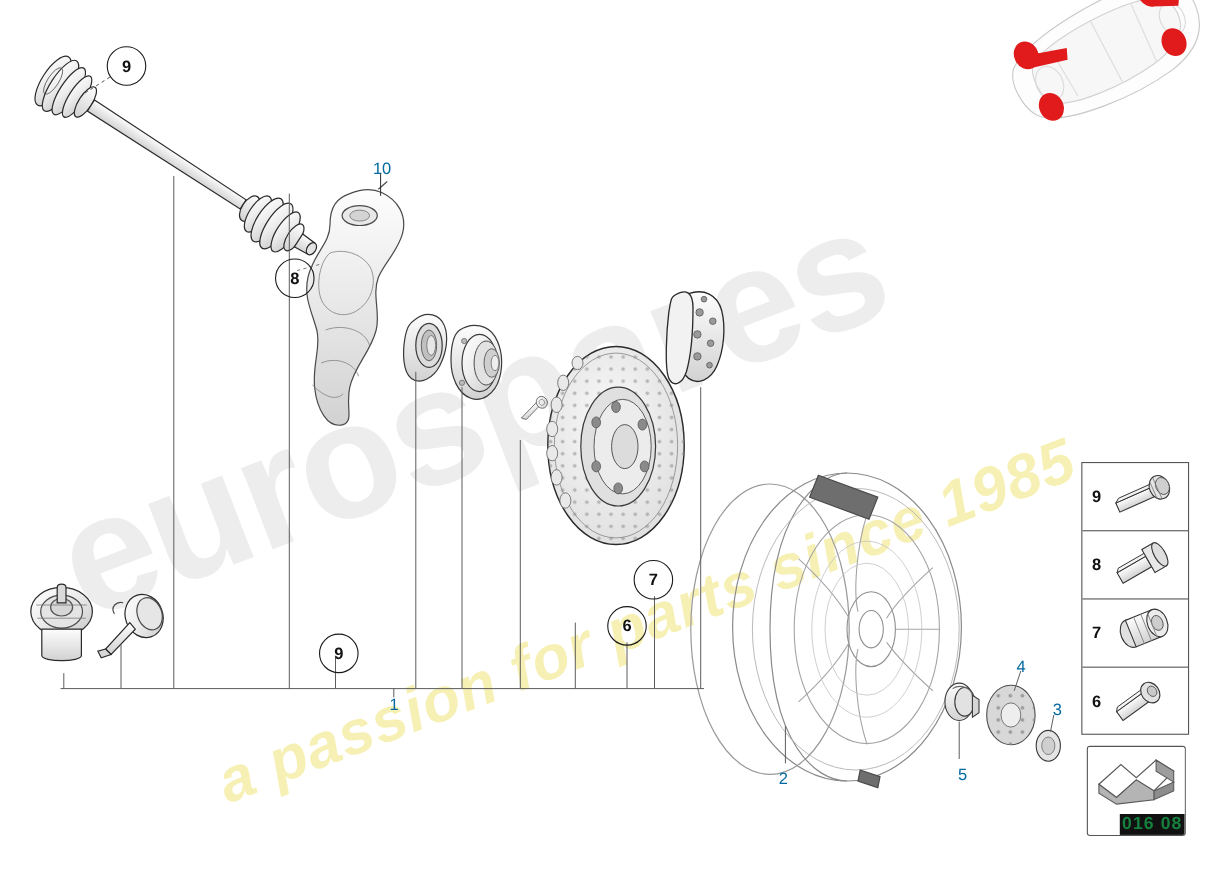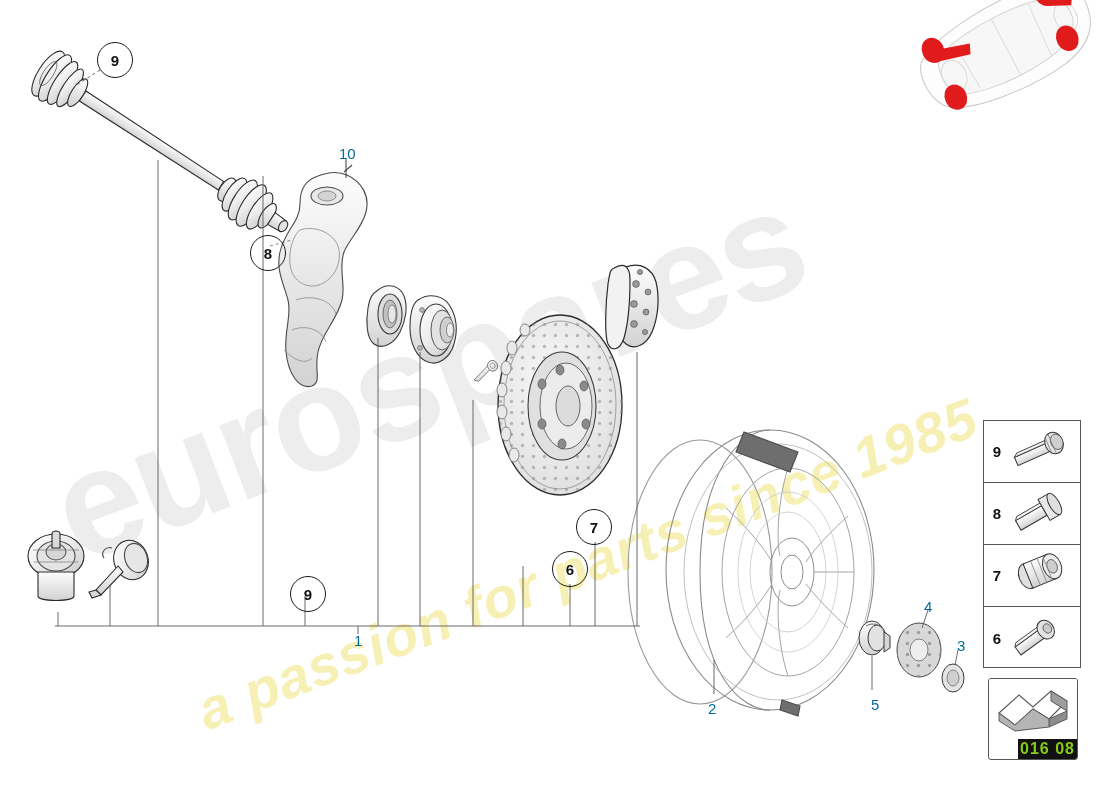--- a/index.html
+++ b/index.html
@@ -30,21 +30,21 @@
               display:flex;align-items:center;}
   .legend-row:last-child{border-bottom:none;}
   .legend-num{width:26px;text-align:center;font-size:15px;font-weight:bold;color:#111;}
   .legend-art{flex:1;height:100%;position:relative;}
 
   
   #codeplate{position:absolute;left:988px;top:678px;width:90px;height:82px;
              border:1.3px solid #555;box-sizing:border-box;background:#fff;
              border-radius:3px;overflow:hidden;display:flex;flex-direction:column;}
   #codeplate .cp-art{flex:1;position:relative;background:#fff;}
-  #codeplate .cp-bar{height:26px;background:#111;color:#84cc16;font-size:16px;font-weight:bold;
+  #codeplate .cp-bar{height:26px;background:#111;color:#15803d;font-size:16px;font-weight:bold;
                      display:flex;align-items:center;justify-content:center;letter-spacing:1px;margin-left:29px;}
 </style>
 </head>
 <body>
 
 <div id="stage">
 
   <div class="wm wm-main">eurospares</div>
   <div class="wm wm-sub">a passion for parts since 1985</div>
 

